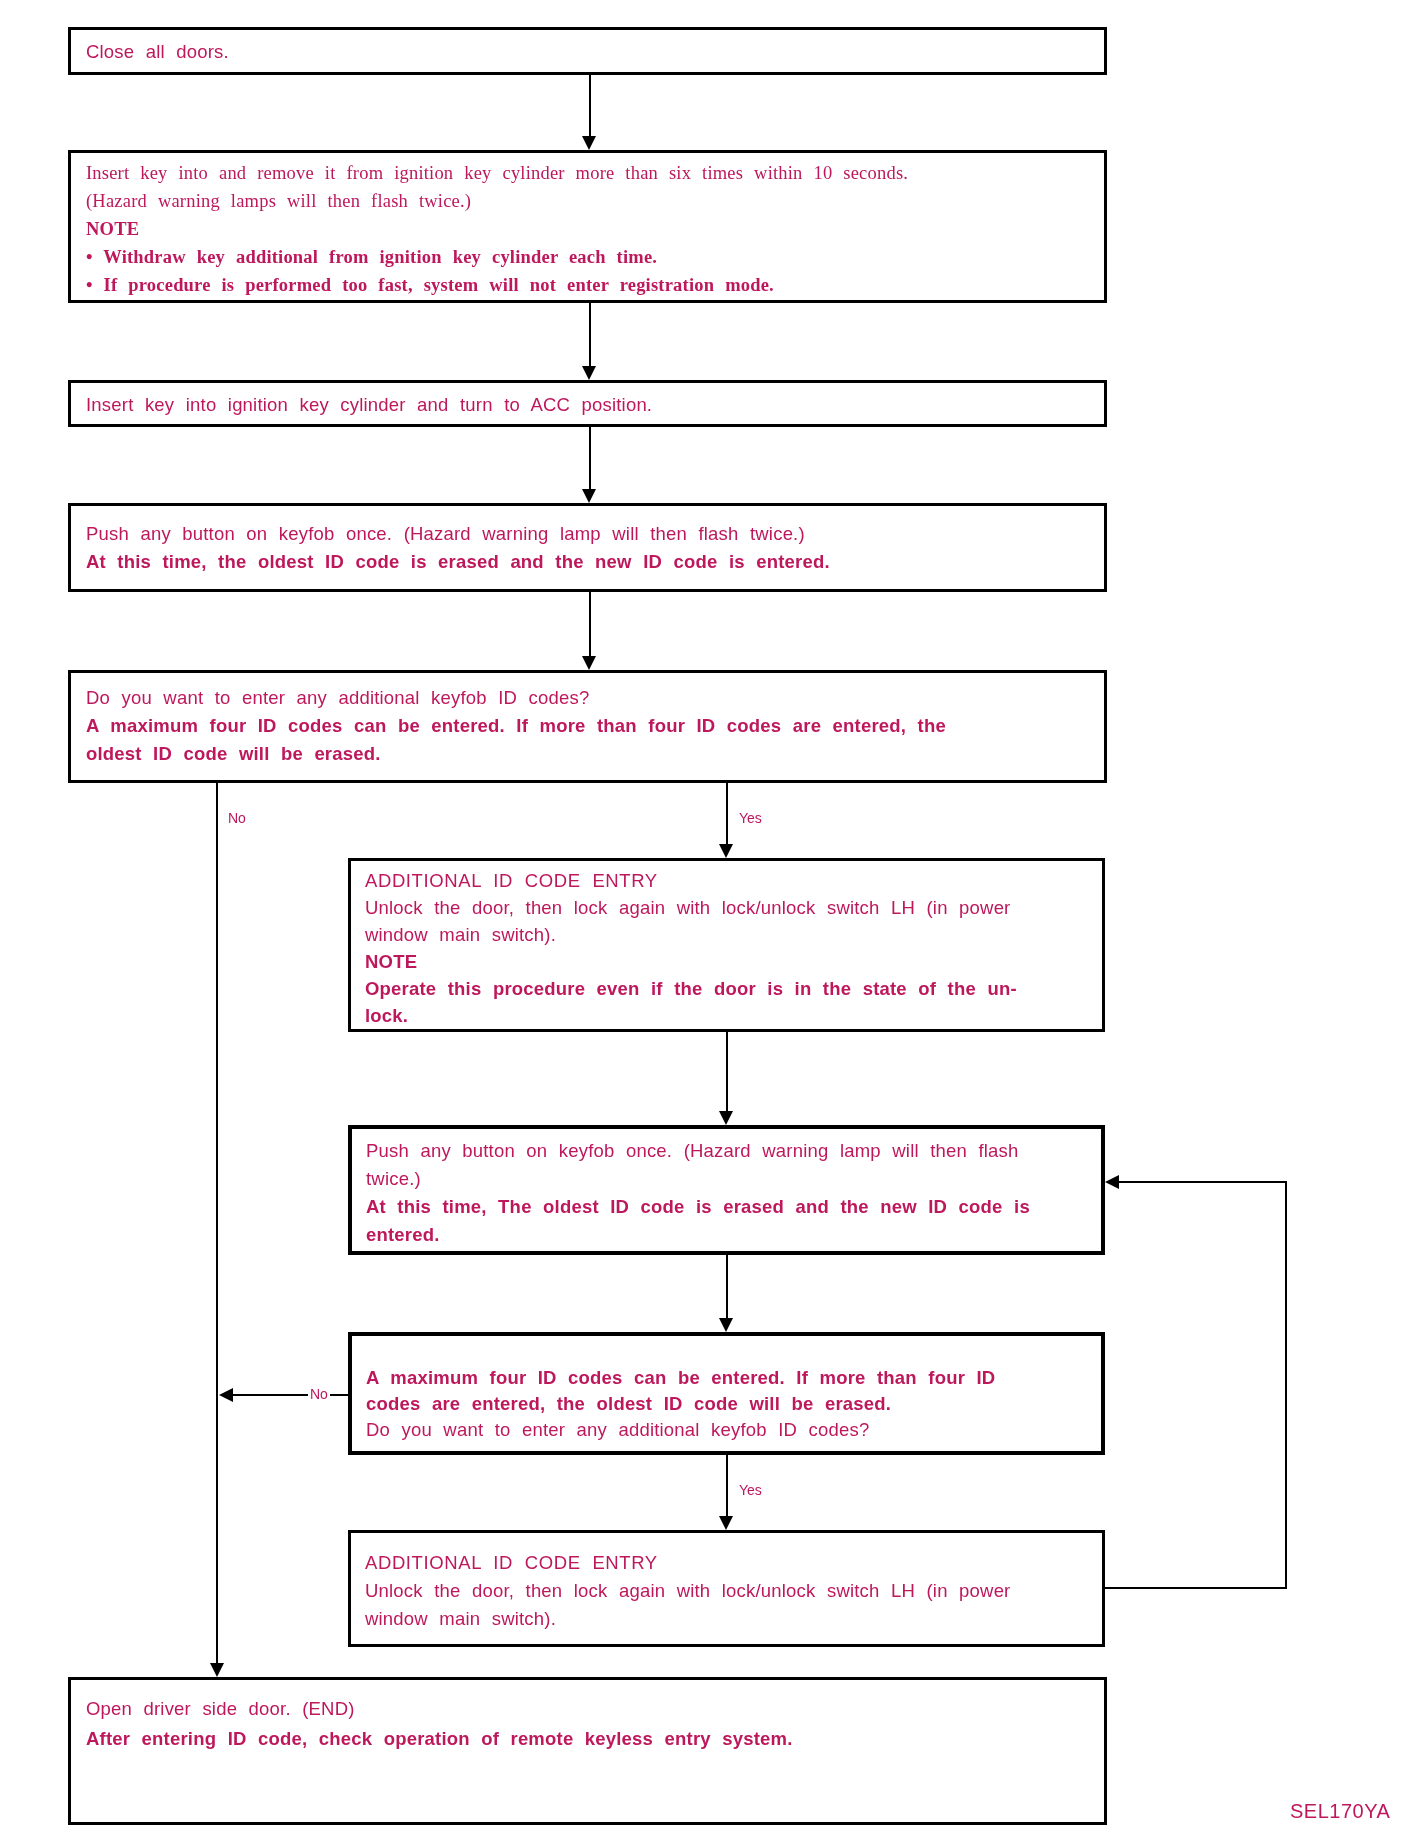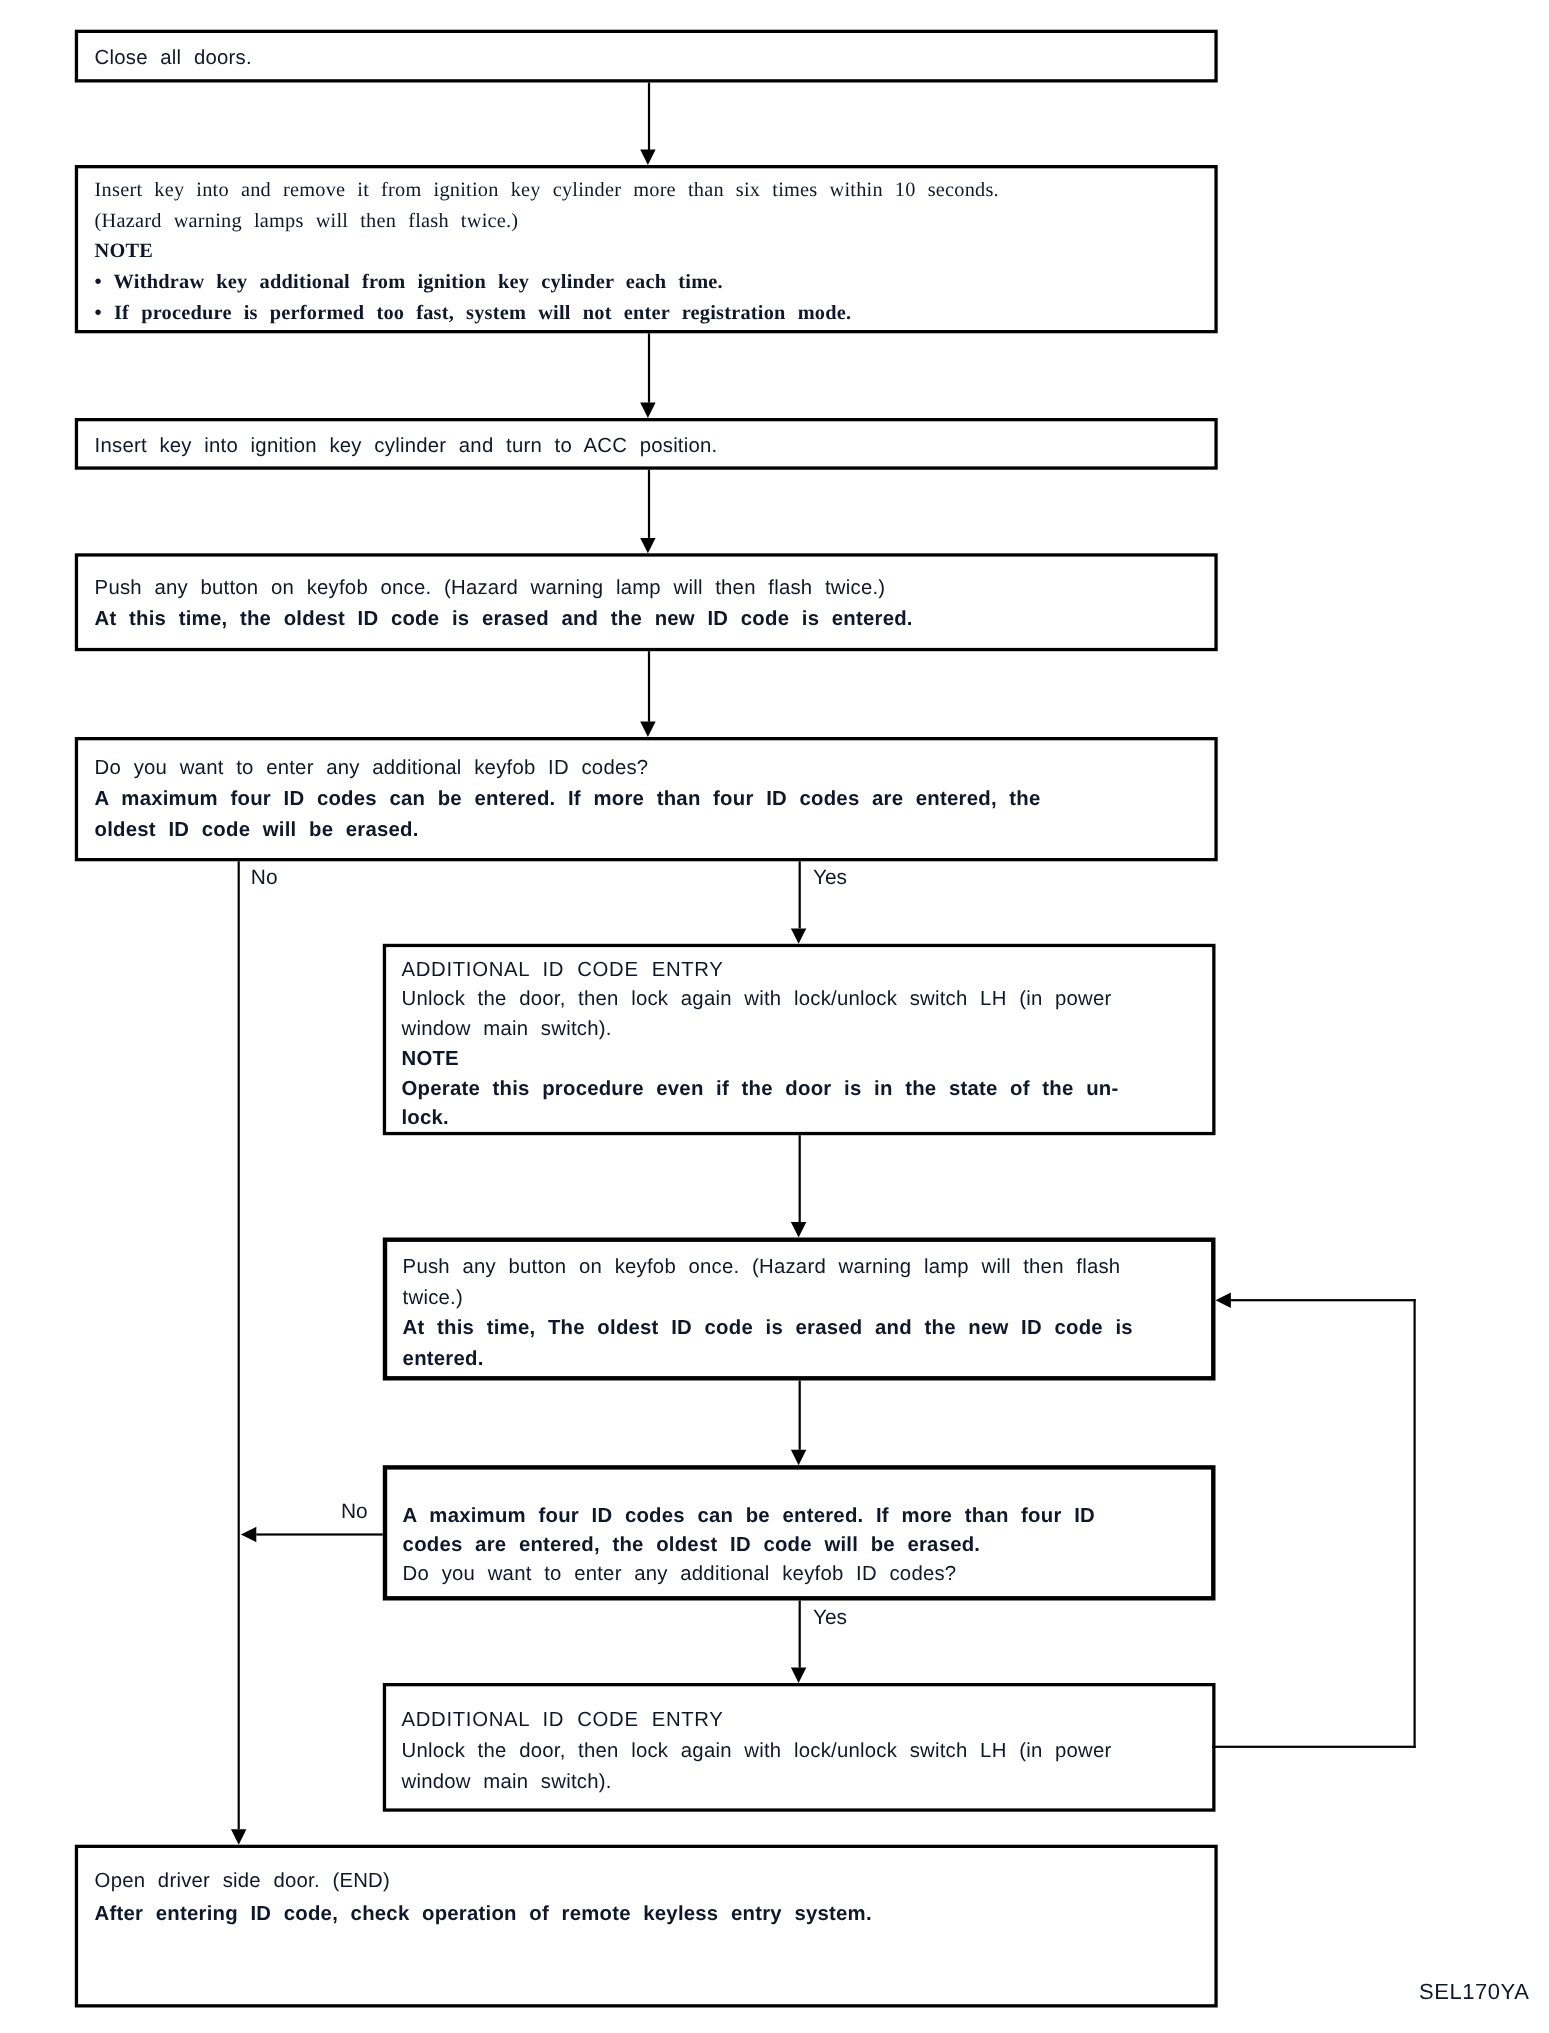--- a/index.html
+++ b/index.html
@@ -2,21 +2,21 @@
 <html><head>
 <meta charset="utf-8">
 <style>
   html, body { margin: 0; padding: 0; background: #ffffff; }
   #canvas {
     position: relative;
     width: 1408px;
     height: 1848px;
     background: #ffffff;
     font-family: "Liberation Sans", sans-serif;
-    color: #0f172a;
+    color: #be185d;
     overflow: hidden;
   }
   .box {
     position: absolute;
     box-sizing: border-box;
     background: #fff;
     border: 3px solid #000;
   }
   .box.thick { border-width: 4px; }
   .tline {
@@ -38,24 +38,25 @@
     border-top: 14px solid #000;
   }
   .arrow-left {
     position: absolute; width: 0; height: 0;
     border-top: 7px solid transparent;
     border-bottom: 7px solid transparent;
     border-right: 14px solid #000;
   }
   .flow-label {
     position: absolute;
-    font-size: 19px;
+    font-size: 14px;
     line-height: 22px;
     background: #fff;
     padding: 0 2px;
+    margin-top: 19px;
   }
   .figure-id {
     position: absolute;
     font-size: 20px;
     letter-spacing: 0.5px;
   }
 </style>
 </head>
 <body>
 

